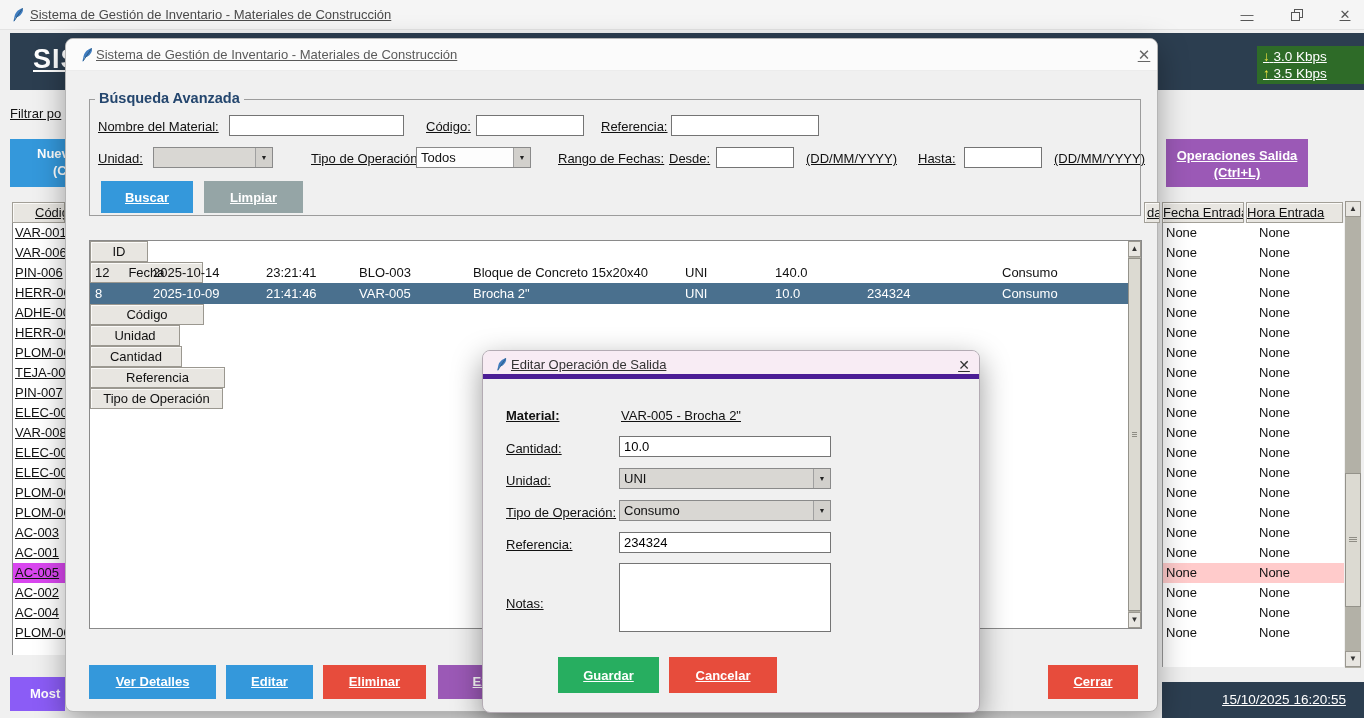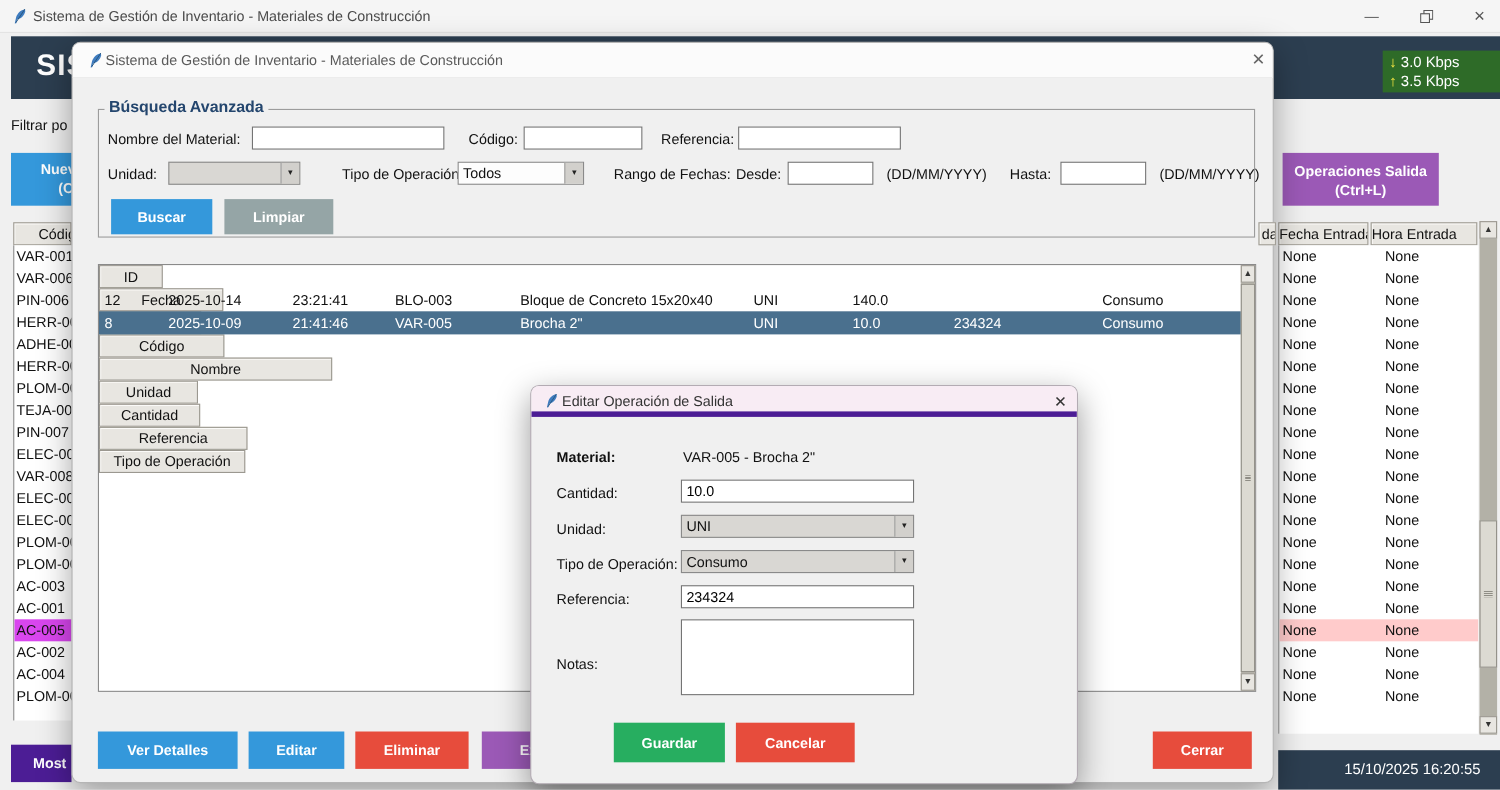--- a/index.html
+++ b/index.html
@@ -1,19 +1,19 @@
 <!DOCTYPE html>
 <html><head>
 <meta charset="utf-8">
 <style>
   * { margin:0; padding:0; box-sizing:border-box; }
   html,body { width:1364px; height:718px; overflow:hidden;
     font-family:"Liberation Sans", sans-serif; font-size:13px; color:#111;
     background:#f0f0f0; }
-  .abs { position:absolute; }
+  .abs { position:absolute;text-decoration:underline; }
   #screen { position:relative; width:1364px; height:718px; background:#f0f0f0; }
 
   
   .titlebar { left:0; top:0; width:1364px; height:30px; background:#f5f5f5;
     border-bottom:1px solid #e3e3e3; }
   .tb-title { left:30px; top:0; line-height:30px; color:#4b4b4b; }
   .win-ctl { top:0; width:34px; height:30px; text-align:center; line-height:30px;
     color:#555; font-size:13px; cursor:default; }
 
   
@@ -29,21 +29,21 @@
     font-family:inherit; font-size:13px; }
   .btn-new { left:10px; top:139px; width:55px; height:48px; background:#3498db; overflow:hidden; }
   .btn-new div { position:absolute; white-space:nowrap; color:#fff; font-weight:bold; }
   .th-cell { background:#e8e6e1; border:1px solid #a29f97; box-shadow:inset 1px 1px 0 #fbfaf8;
     overflow:hidden; white-space:nowrap; }
   .codes-header { left:12px; top:202px; width:53px; height:21px; line-height:19px; padding-left:22px; }
   .codes-list { left:12px; top:223px; width:53px; height:432px; background:#fff;
     border-left:1px solid #8a8a8a; overflow:hidden; }
   .codes-list .row { height:20px; line-height:20px; padding-left:2px; white-space:nowrap; }
   .codes-list .row.hl { background:#d946ef; }
-  .btn-most { left:10px; top:677px; width:55px; height:34px; background:#4c1d95; overflow:hidden; }
+  .btn-most { left:10px; top:677px; width:55px; height:34px; background:#8b5cf6; overflow:hidden; }
   .btn-most span { position:absolute; left:20px; top:0; line-height:34px; color:#fff; white-space:nowrap; }
 
   
   .btn-salida { left:1166px; top:139px; width:142px; height:48px; background:#9b59b6;
     line-height:17px; padding-top:8px; }
   .partial-header { left:1144px; top:202px; width:16px; height:21px; line-height:19px;
     padding-left:2px; z-index:30; }
   .rt-th-fecha { left:1162px; top:202px; width:82px; height:21px; line-height:19px; text-align:center; }
   .rt-th-hora  { left:1246px; top:202px; width:97px; height:21px; line-height:19px; text-align:left; }
   .rt-body { left:1162px; top:223px; width:182px; height:444px; background:#fff;
@@ -323,21 +323,20 @@
 
     <button class="abs btn blue" style="left:35px;top:142px;width:92px;height:32px;">Buscar</button>
     <button class="abs btn grayb" style="left:138px;top:142px;width:99px;height:32px;">Limpiar</button>
 
     <div class="abs tbl">
       <div class="tbl-head">
         <div class="th c0">ID</div>
         <div class="th c1">Fecha</div>
         <div class="th c2">Hora</div>
         <div class="th c3">Código</div>
-        <div class="th c4">Nombre</div>
         <div class="th c5">Unidad</div>
         <div class="th c6">Cantidad</div>
         <div class="th c7">Referencia</div>
         <div class="th c8">Tipo de Operación</div>
       </div>
       <div class="tbl-rows">
 
       <div class="trow">
             <span class="td c0">12</span>
             <span class="td c1">2025-10-14</span>

